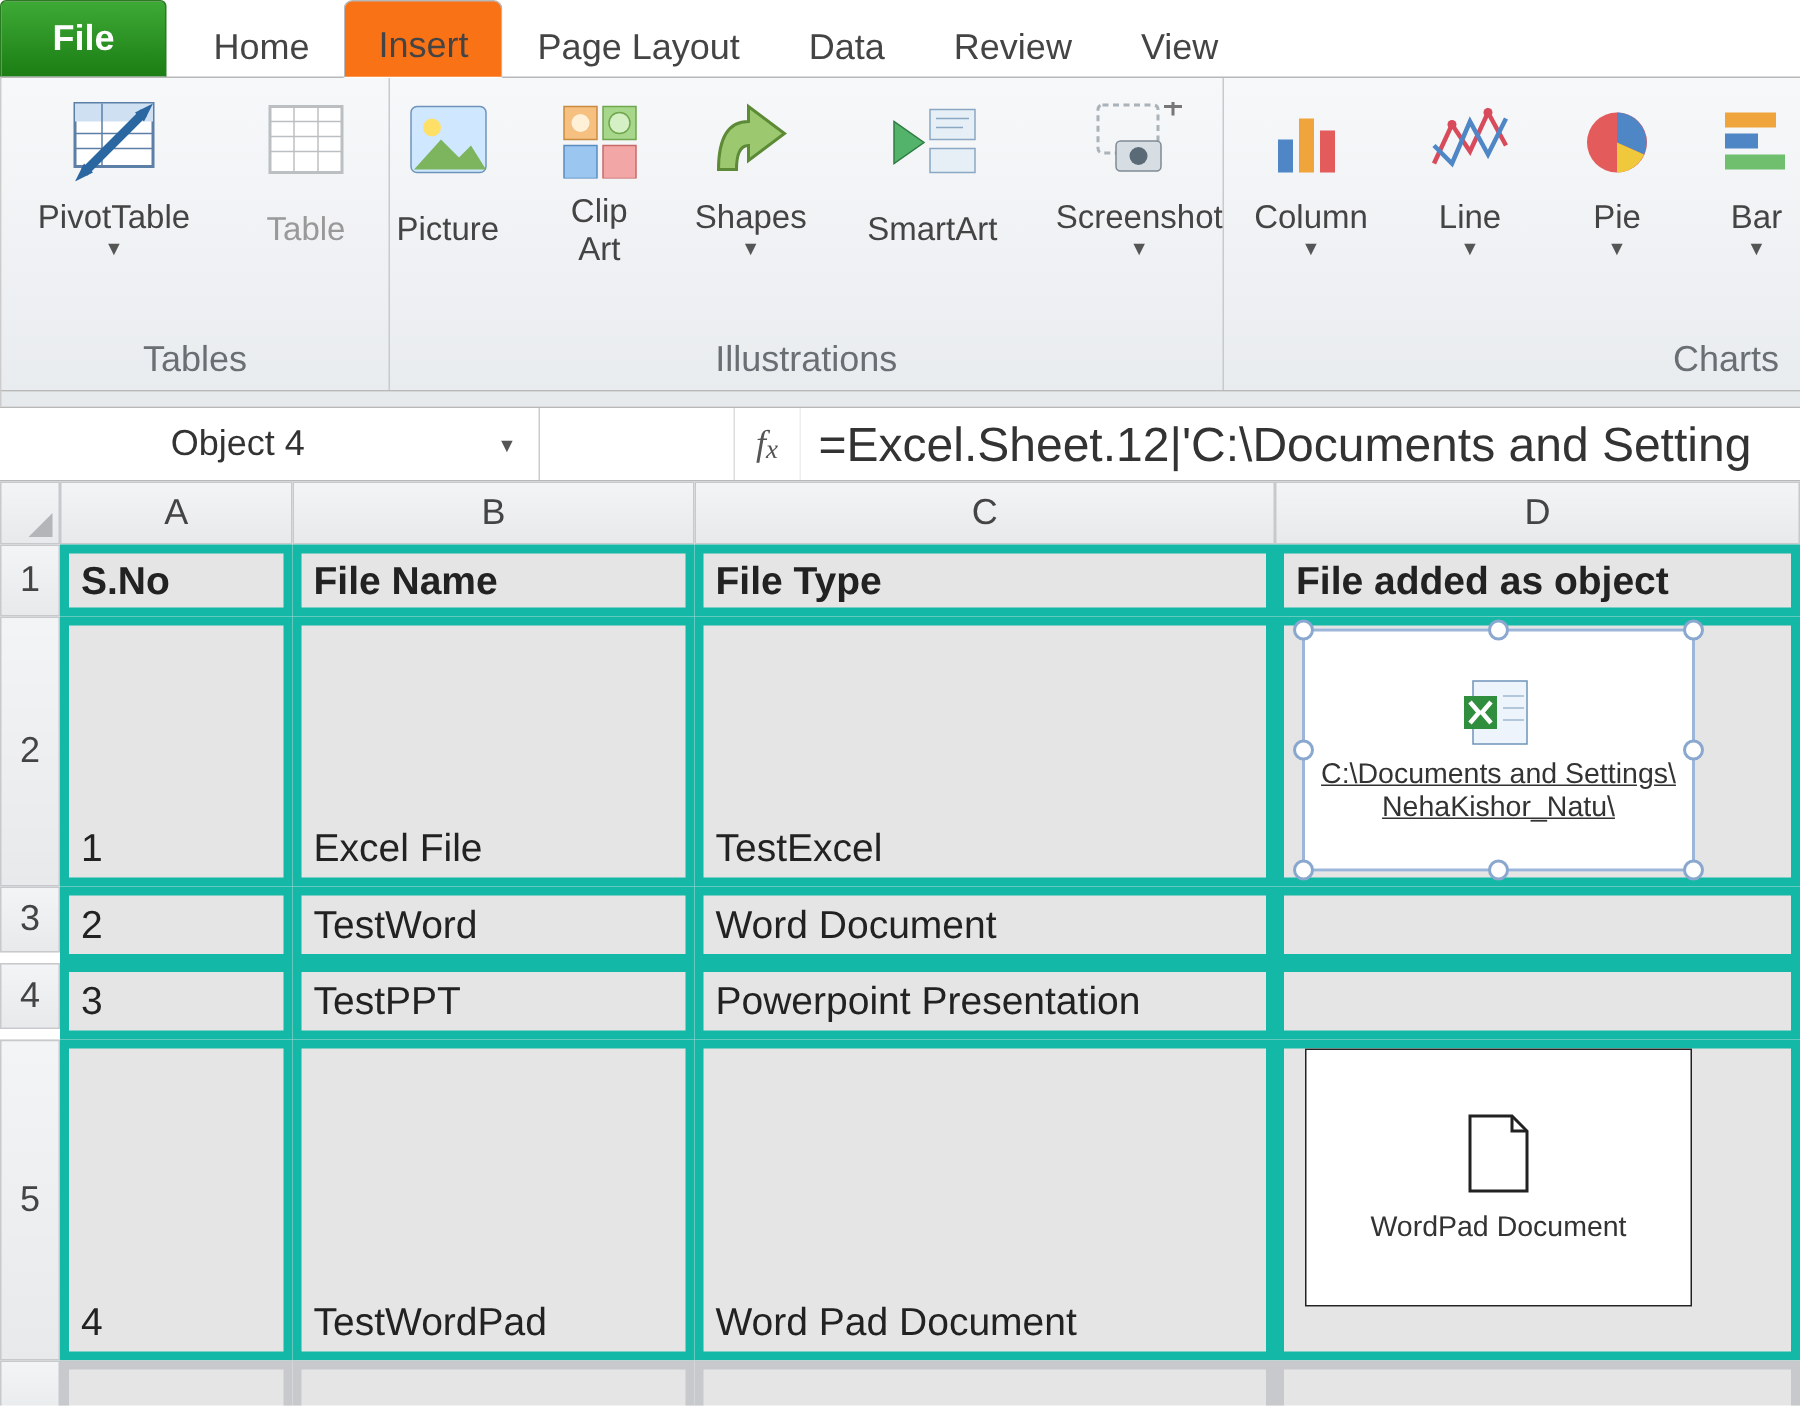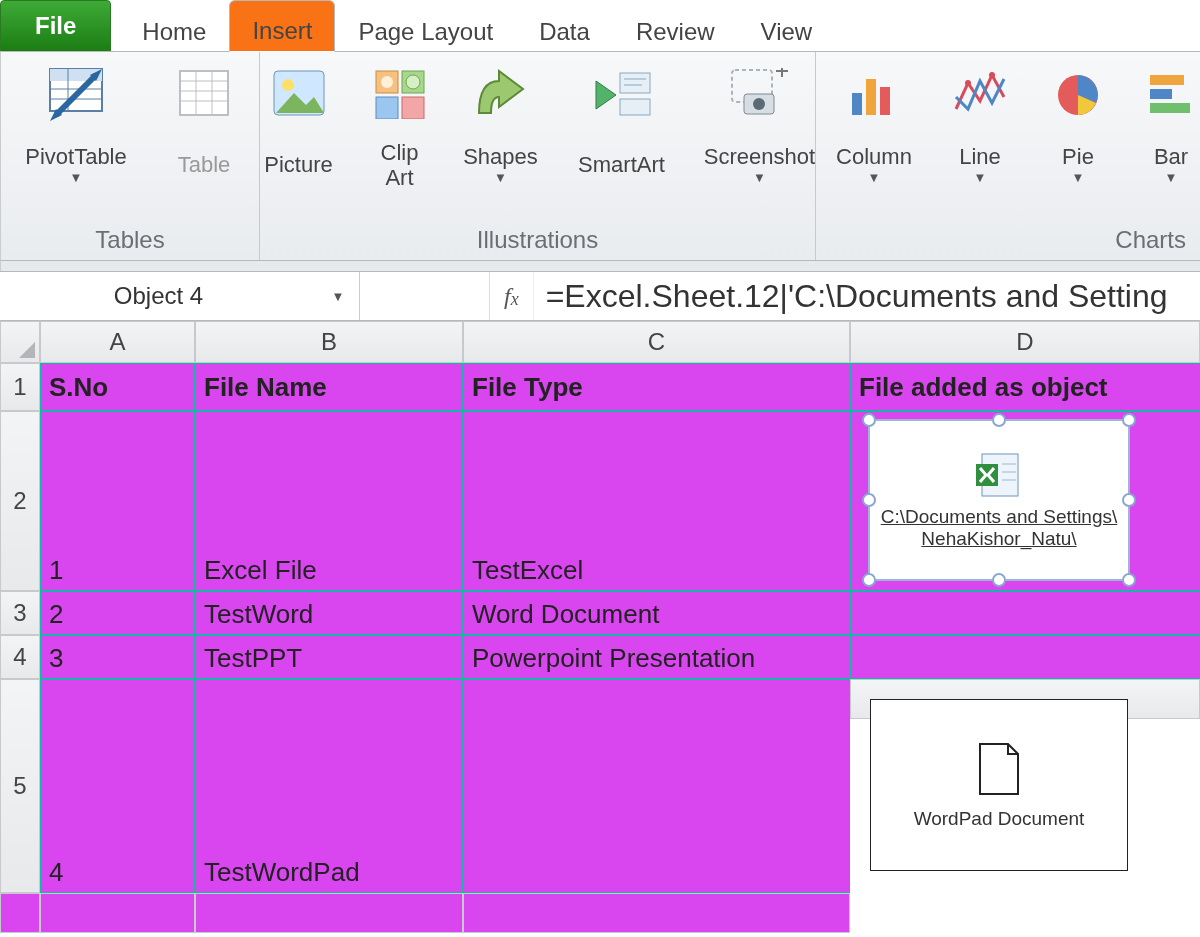--- a/index.html
+++ b/index.html
@@ -84,21 +84,20 @@
     flex-direction: column;
     align-items: center;
     justify-content: flex-start;
     width: 102px;
     padding-top: 4px;
     color: #444;
     font-size: 22px;
     line-height: 1.15;
     text-align: center;
     cursor: default;
-    gap: 12px;
   }
   .ribbon-btn.disabled { color:#999; }
   .ribbon-btn .icon {
     height: 64px;
     display: flex;
     align-items: center;
     justify-content: center;
   }
   .ribbon-btn .lbl { min-height: 54px; display:flex; flex-direction:column; align-items:center; justify-content:center;}
   .drop-arrow {
@@ -176,24 +175,24 @@
     border:1px solid #c7c9cc;
     position:relative;
     height:42px;
   }
   .corner::after{
     content:""; position:absolute; right:4px; bottom:4px;
     border-style:solid; border-width:0 0 16px 16px;
     border-color: transparent transparent #b3b5b8 transparent;
   }
   .cell {
-    border: 1px solid #14b8a6;
+    border: 6px solid #14b8a6;
     padding: 4px 8px;
     display:flex; align-items:flex-end;
-    background:#d946ef;
+    background:#e5e5e5;
     overflow:hidden;
   }
   .cell.h { font-weight:bold; align-items:center; height:48px;}
   .rowhdr { height:auto; }
   
   .obj-box {
     position:absolute;
     background:#fff;
     border: 2px solid #9bb6d8;
     display:flex; flex-direction:column; align-items:center; justify-content:center;
@@ -438,20 +437,21 @@
 
   <div class="rowhdr" style="height:44px">4</div>
   <div class="cell">3</div>
   <div class="cell">TestPPT</div>
   <div class="cell">Powerpoint Presentation</div>
   <div class="cell"></div>
 
   <div class="rowhdr" style="height:214px">5</div>
   <div class="cell" style="height:214px">4</div>
   <div class="cell" style="height:214px">TestWordPad</div>
+  <div class="cell" style="height:214px">Word Pad Document</div>
   <div class="cell" style="height:214px"></div>
 
   <div class="rowhdr" style="height:40px"></div>
   <div class="cell" style="height:40px;border-color:#c7c9cc"></div>
   <div class="cell" style="height:40px;border-color:#c7c9cc"></div>
   <div class="cell" style="height:40px;border-color:#c7c9cc"></div>
   <div class="cell" style="height:40px;border-color:#c7c9cc"></div>
 </div>
 
 <div class="obj-box" style="left:868px; top:98px; width:262px; height:162px;">

